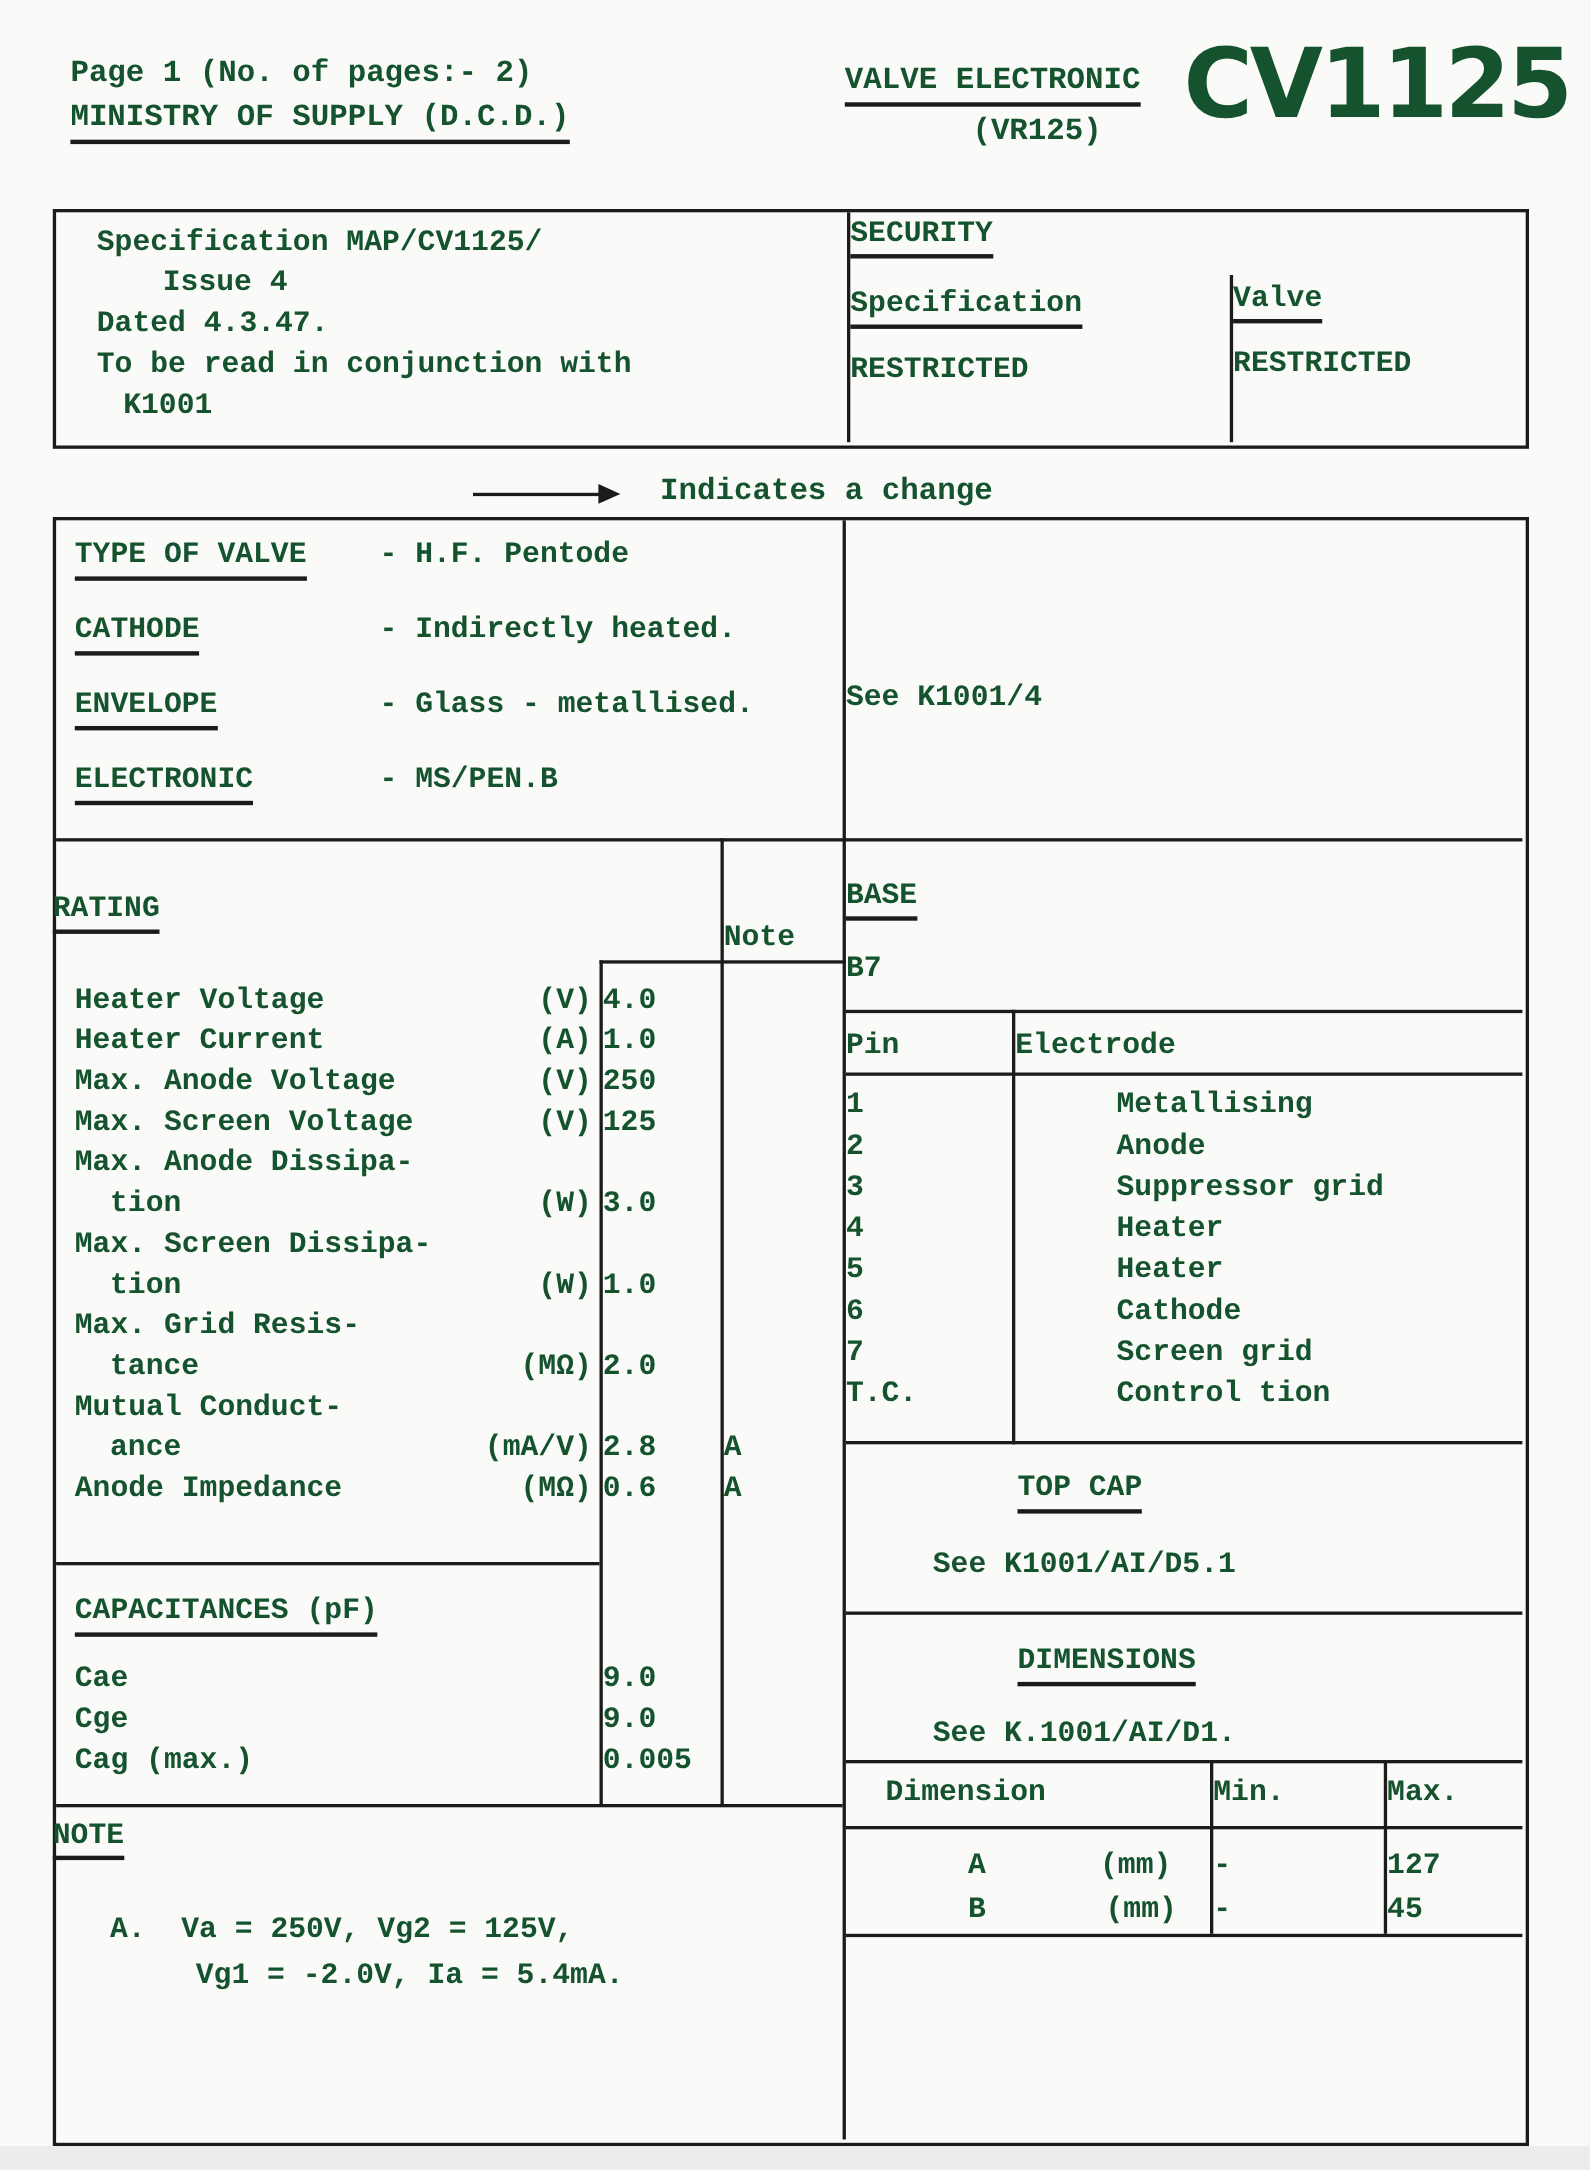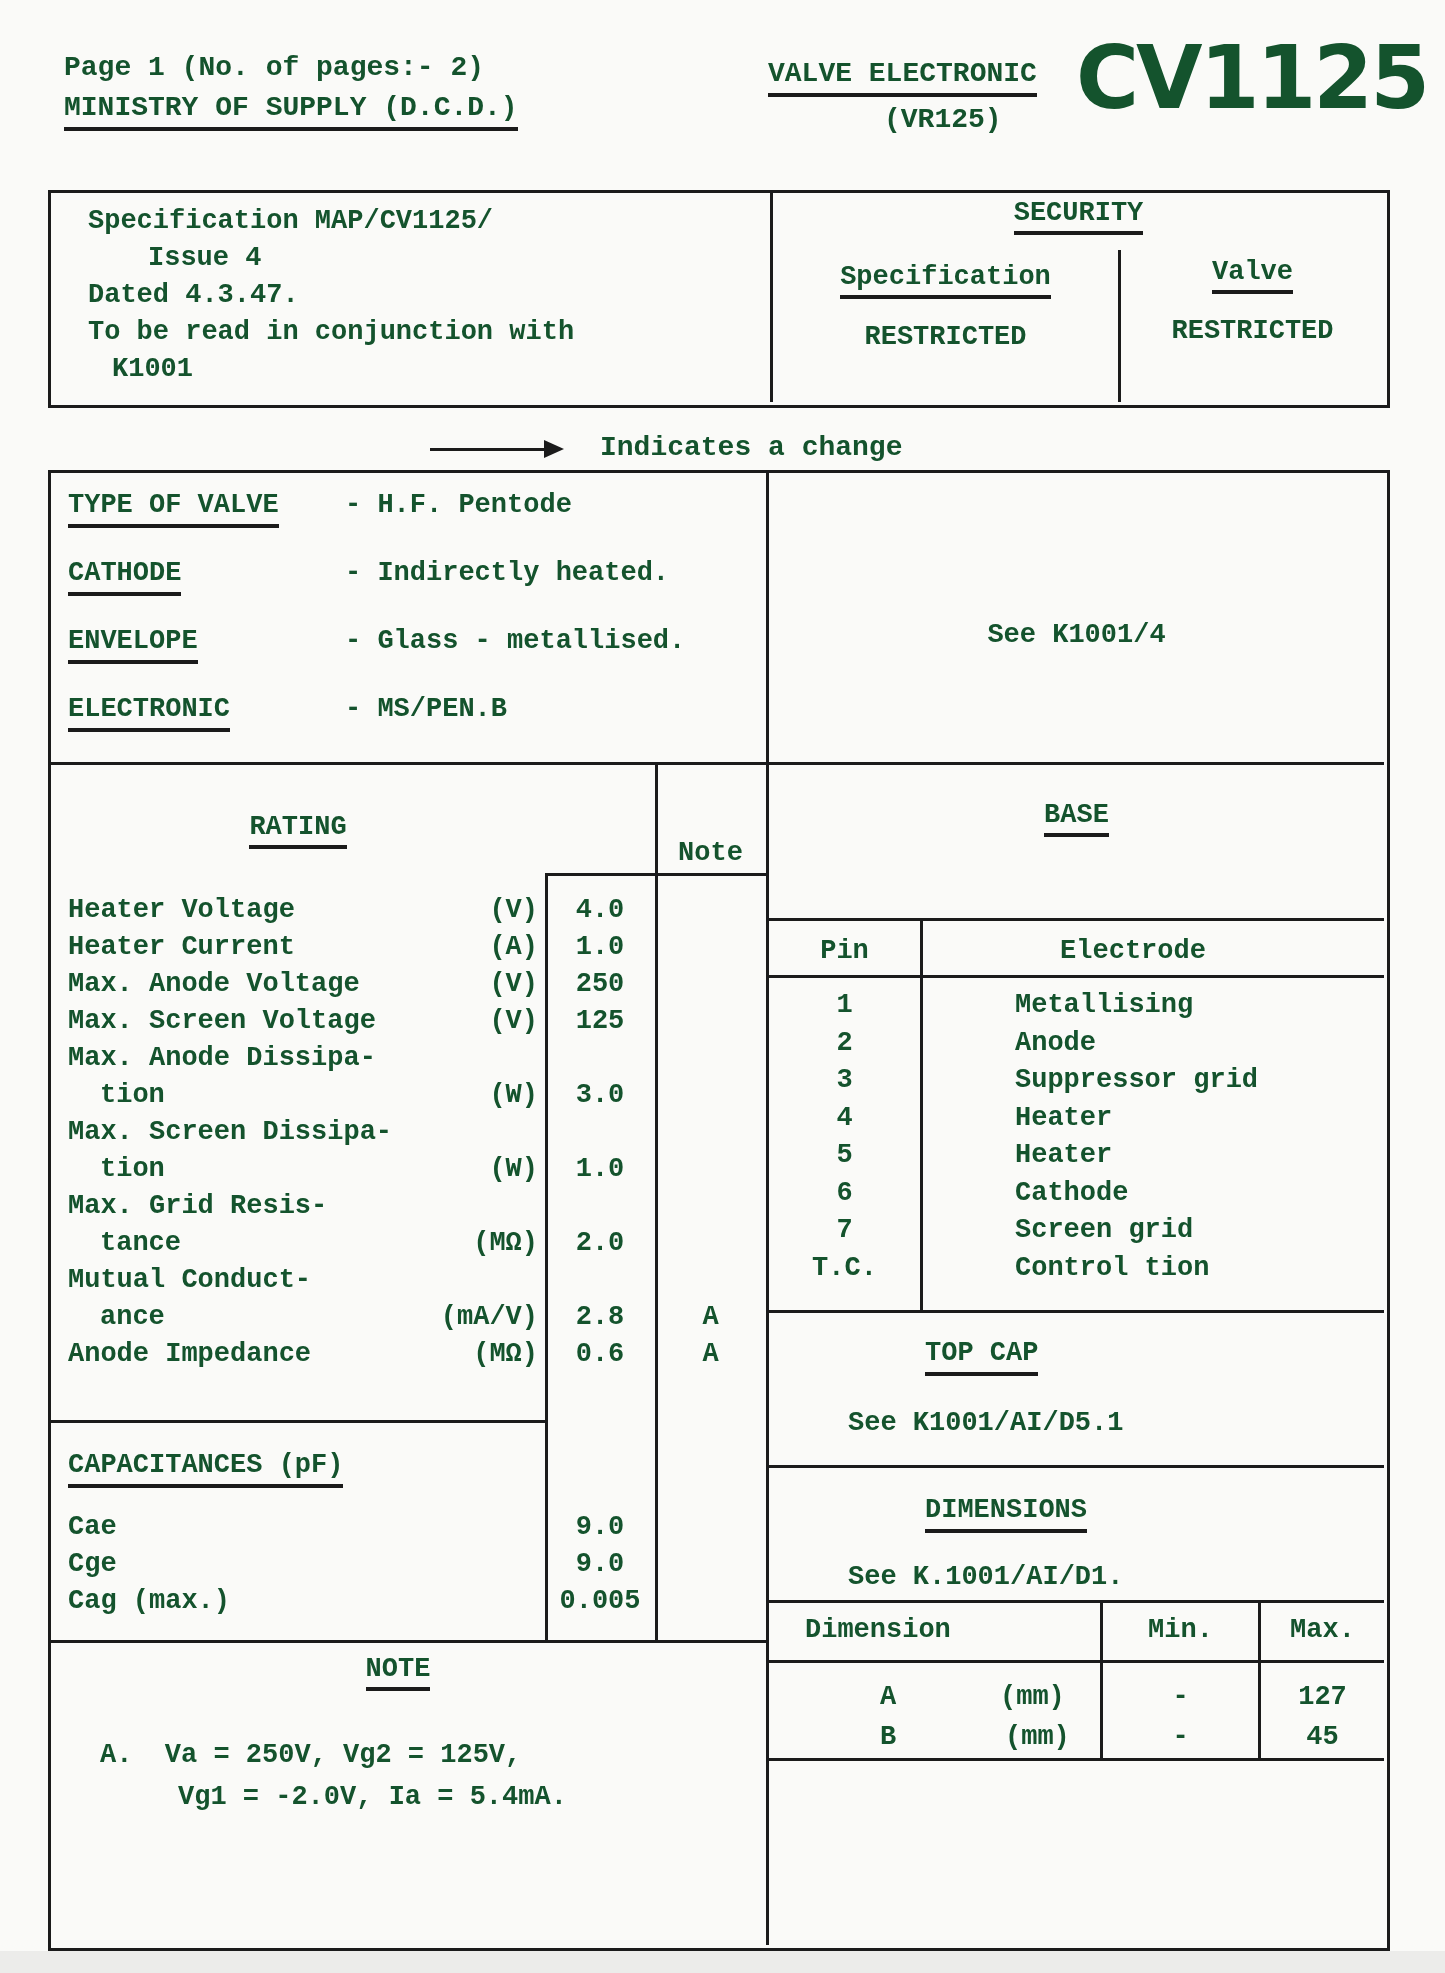--- a/index.html
+++ b/index.html
@@ -13,21 +13,21 @@
   }
   .t{
     position:absolute;
     white-space:pre;
     font-weight:700;
     font-size:27px;
     line-height:1.15;
   }
   .fs28{font-size:28px;}
   .u{border-bottom:4px solid #1b1b1b;padding-bottom:3px;}
-  .center{text-align:center;white-space:pre;}
+  .center{text-align:left;white-space:pre;}
   .right{text-align:right;}
   .hline{position:absolute;height:3px;background:#1b1b1b;}
   .vline{position:absolute;width:3px;background:#1b1b1b;}
   .box{position:absolute;border:3px solid #1b1b1b;background:transparent;}
   .cv{
     position:absolute;
     font-family:"DejaVu Sans","Liberation Sans",sans-serif;
     font-weight:800;
     font-size:86px;
     letter-spacing:-3px;
@@ -150,20 +150,21 @@
   <div class="t" style="left:68px;top:1549px">Cge</div>
   <div class="t center" style="left:548px;top:1549px;width:104px">9.0</div>
   <div class="t" style="left:68px;top:1586px">Cag (max.)</div>
   <div class="t center" style="left:548px;top:1586px;width:104px">0.005</div>
 
   <div class="t center" style="left:48px;top:1654px;width:700px"><span class="u">NOTE</span></div>
   <div class="t" style="left:100px;top:1740px">A.  Va = 250V, Vg2 = 125V,</div>
   <div class="t" style="left:178px;top:1782px">Vg1 = -2.0V, Ia = 5.4mA.</div>
 
   <div class="t center" style="left:769px;top:800px;width:615px"><span class="u">BASE</span></div>
+  <div class="t center" style="left:769px;top:866px;width:615px">B7</div>
 
   <div class="hline" style="left:769px;top:918px;width:615px"></div>
   <div class="hline" style="left:769px;top:975px;width:615px"></div>
   <div class="vline" style="left:920px;top:918px;height:395px"></div>
 
   <div class="t center" style="left:769px;top:936px;width:151px">Pin</div>
   <div class="t center" style="left:923px;top:936px;width:420px">Electrode</div>
 
   <div class="t center" style="left:769px;top:990px;width:151px">1</div>
   <div class="t" style="left:1015px;top:990px">Metallising</div>

